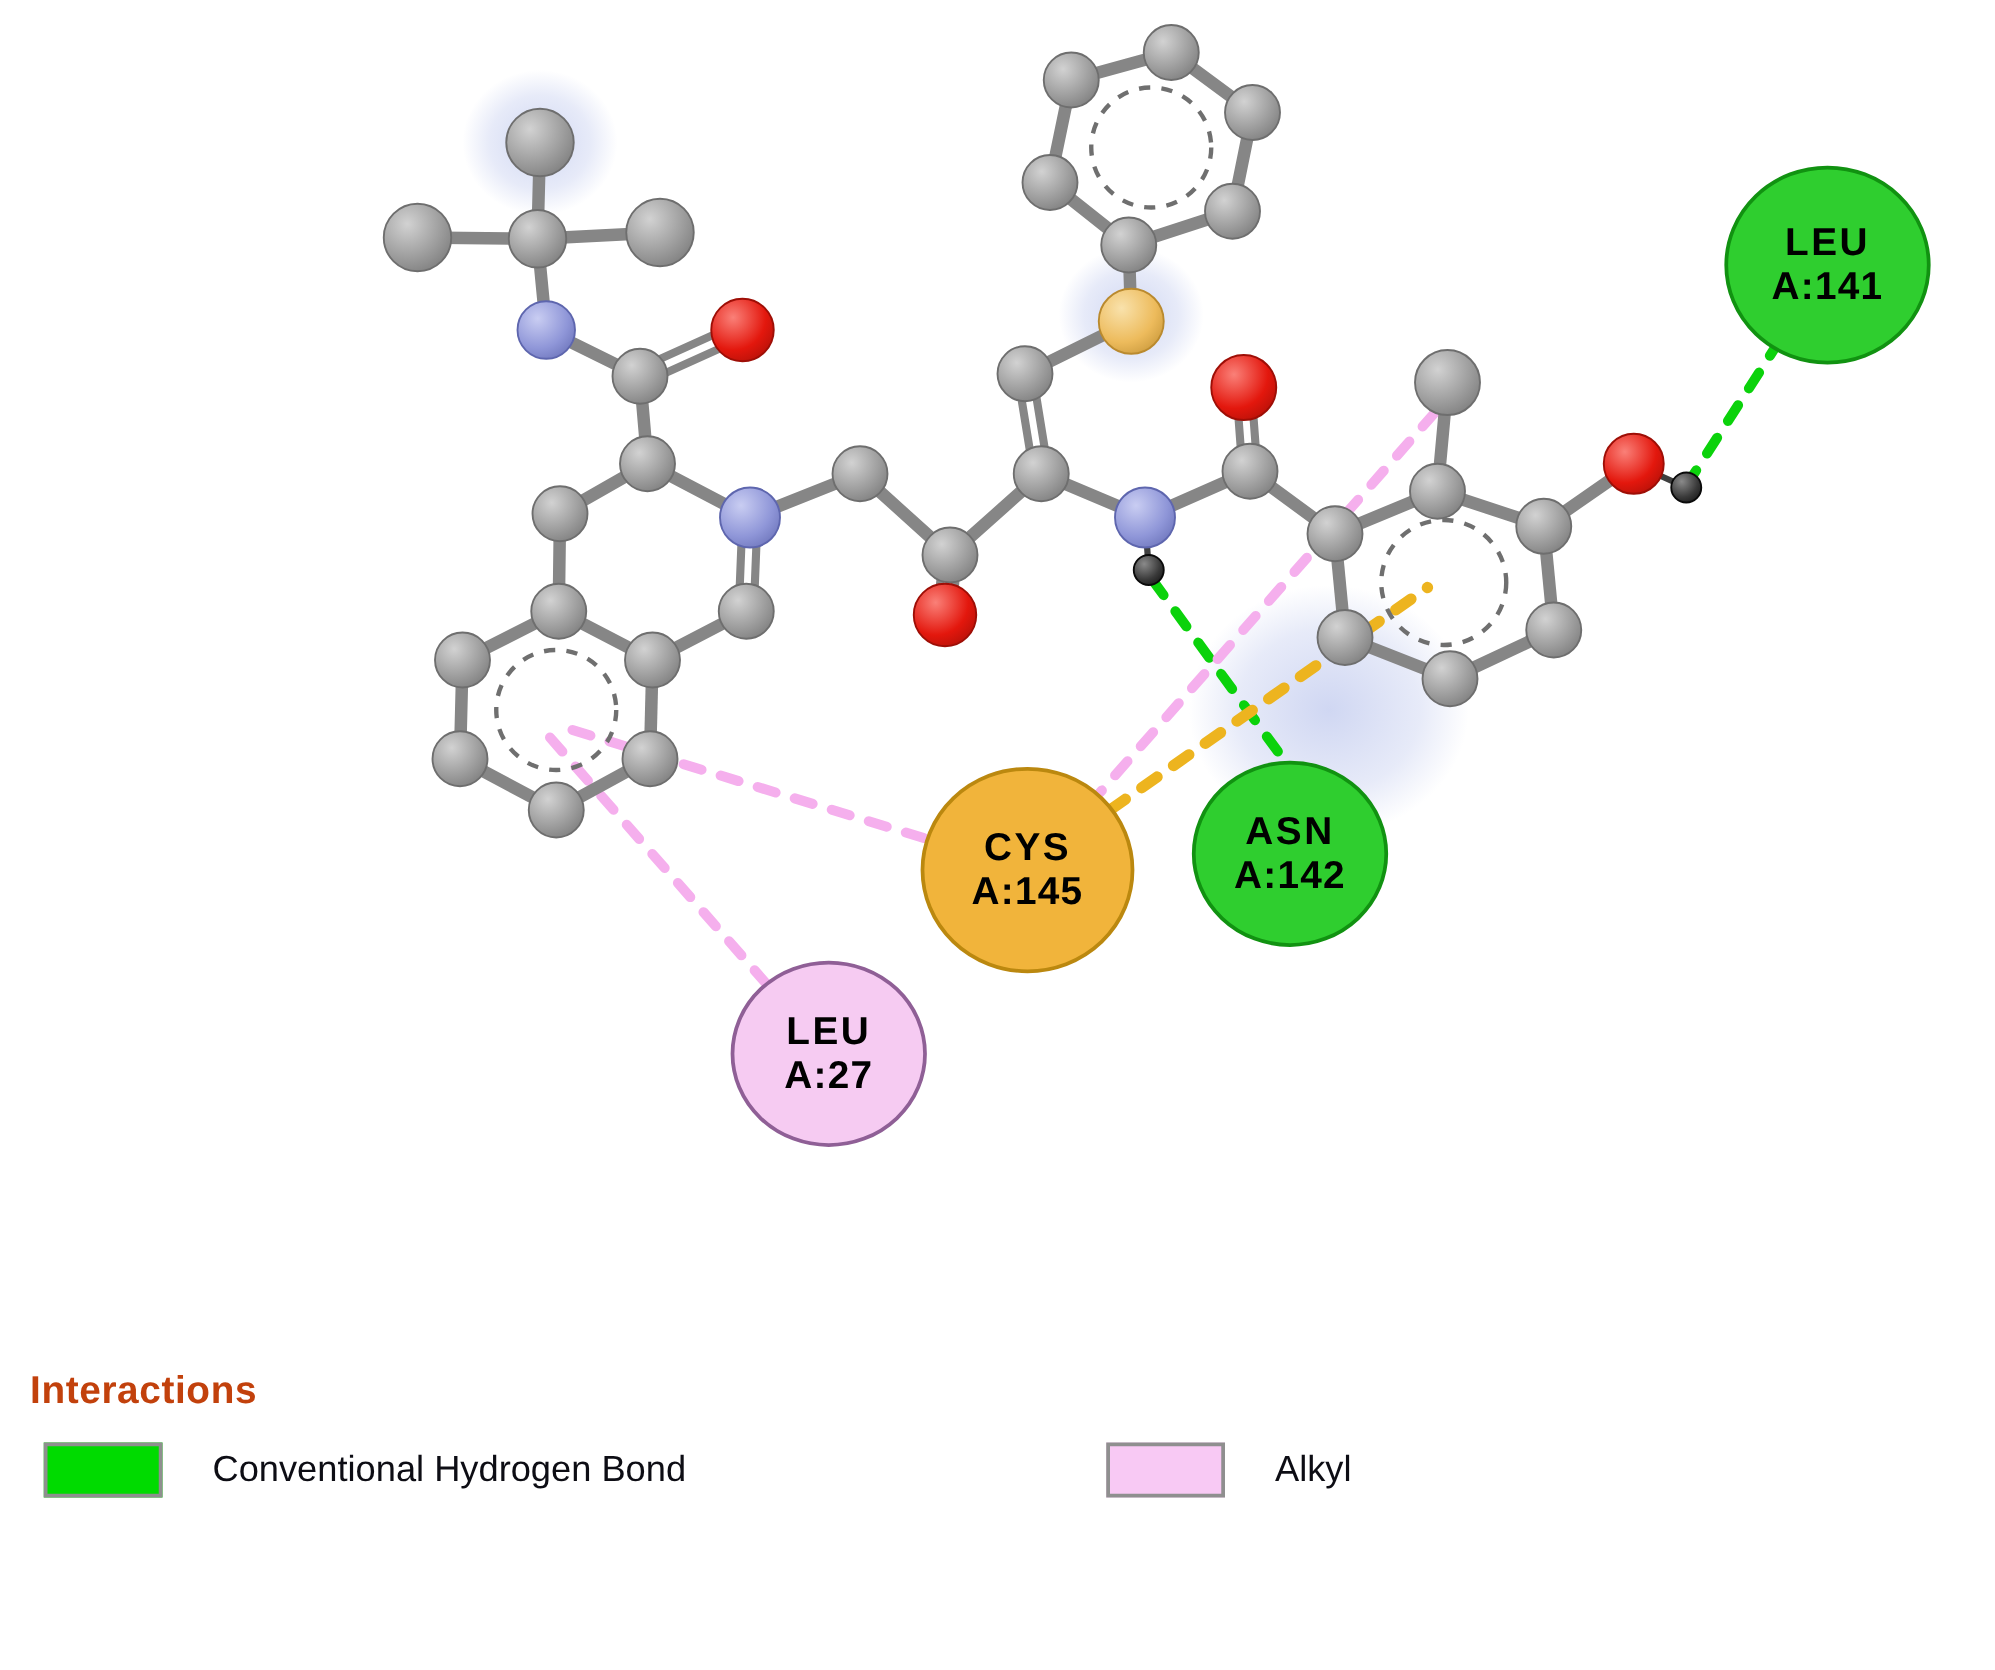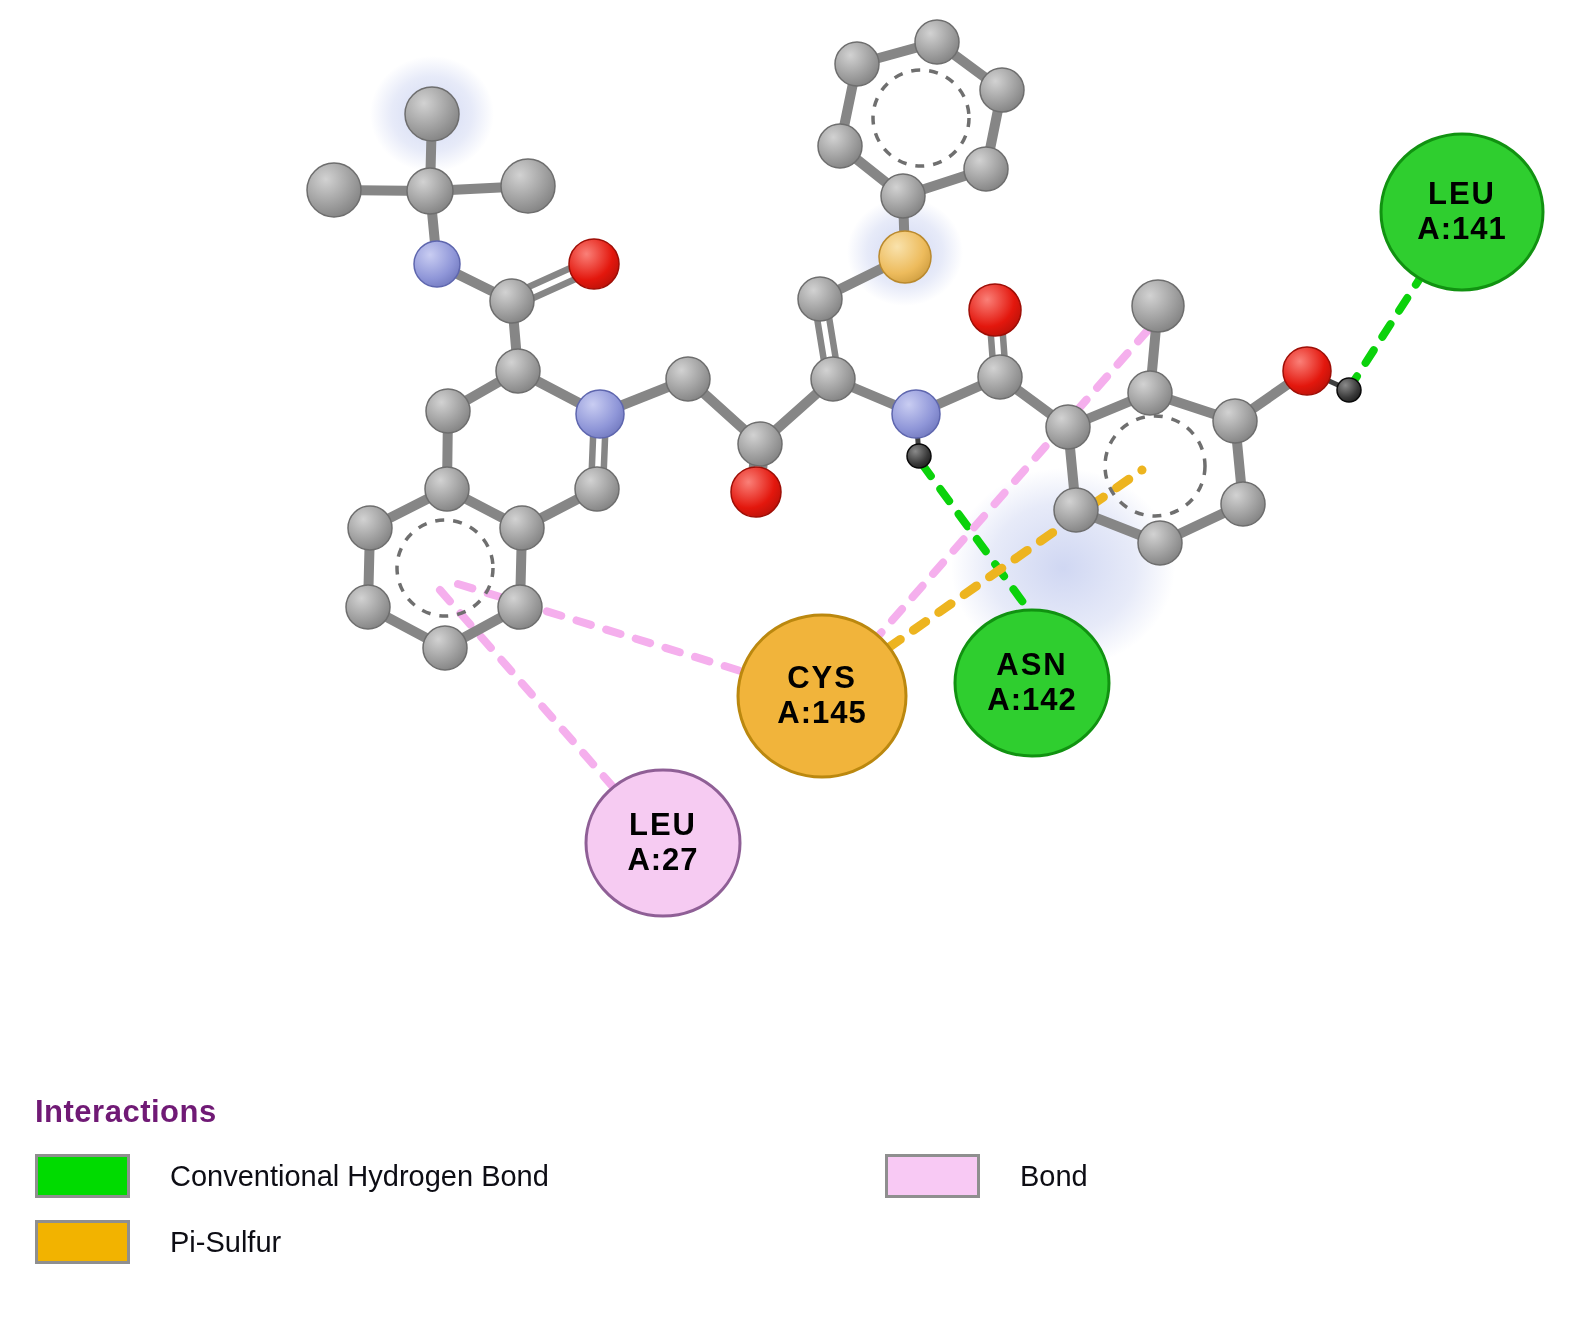--- a/index.html
+++ b/index.html
@@ -2,21 +2,21 @@
 <html><head>
 <meta charset="utf-8">
 <title>Diagram</title>
 <style>
   html,body{margin:0;padding:0;background:#ffffff;}
   body{width:1596px;height:1336px;font-family:"Liberation Sans",sans-serif;}
   .canvas{position:relative;width:1596px;height:1336px;background:#ffffff;overflow:hidden;}
   #mol-svg{position:absolute;left:0;top:0;}
   #mol-svg text{font-family:"Liberation Sans",sans-serif;}
   .legend{position:absolute;left:0;top:1088px;width:1596px;height:248px;}
-  .legend-heading{position:absolute;left:35px;top:6px;font-size:31px;font-weight:bold;color:#701a75;letter-spacing:.5px;}
+  .legend-heading{position:absolute;left:24px;top:6px;font-size:31px;font-weight:bold;color:#c2410c;letter-spacing:.5px;}
   .legend-item{position:absolute;display:flex;align-items:center;gap:40px;}
   .li-hbond{left:35px;top:66px;}
   .li-pisulfur{left:35px;top:132px;}
   .li-alkyl{left:885px;top:66px;}
   .swatch{width:95px;height:44px;border:3px solid #8f8f8f;box-sizing:border-box;flex:0 0 auto;}
   .legend-label{font-size:29px;color:#0d0d14;white-space:nowrap;}
 </style>
 </head>
 <body>
 
@@ -192,23 +192,19 @@
     </svg>
 
   <div class="legend">
     <div class="legend-heading">Interactions</div>
 
     <div class="legend-item li-hbond">
       <span class="swatch" style="background-color: rgb(0, 219, 0);"></span>
       <span class="legend-label">Conventional Hydrogen Bond</span>
     </div>
 
-    <div class="legend-item li-pisulfur">
-      <span class="swatch" style="background-color: rgb(242, 179, 0);"></span>
-      <span class="legend-label">Pi-Sulfur</span>
-    </div>
 
     <div class="legend-item li-alkyl">
       <span class="swatch" style="background-color: rgb(248, 201, 244);"></span>
-      <span class="legend-label">Bond</span>
+      <span class="legend-label">Alkyl</span>
     </div>
   </div>
 </div>
 
 </body></html>

